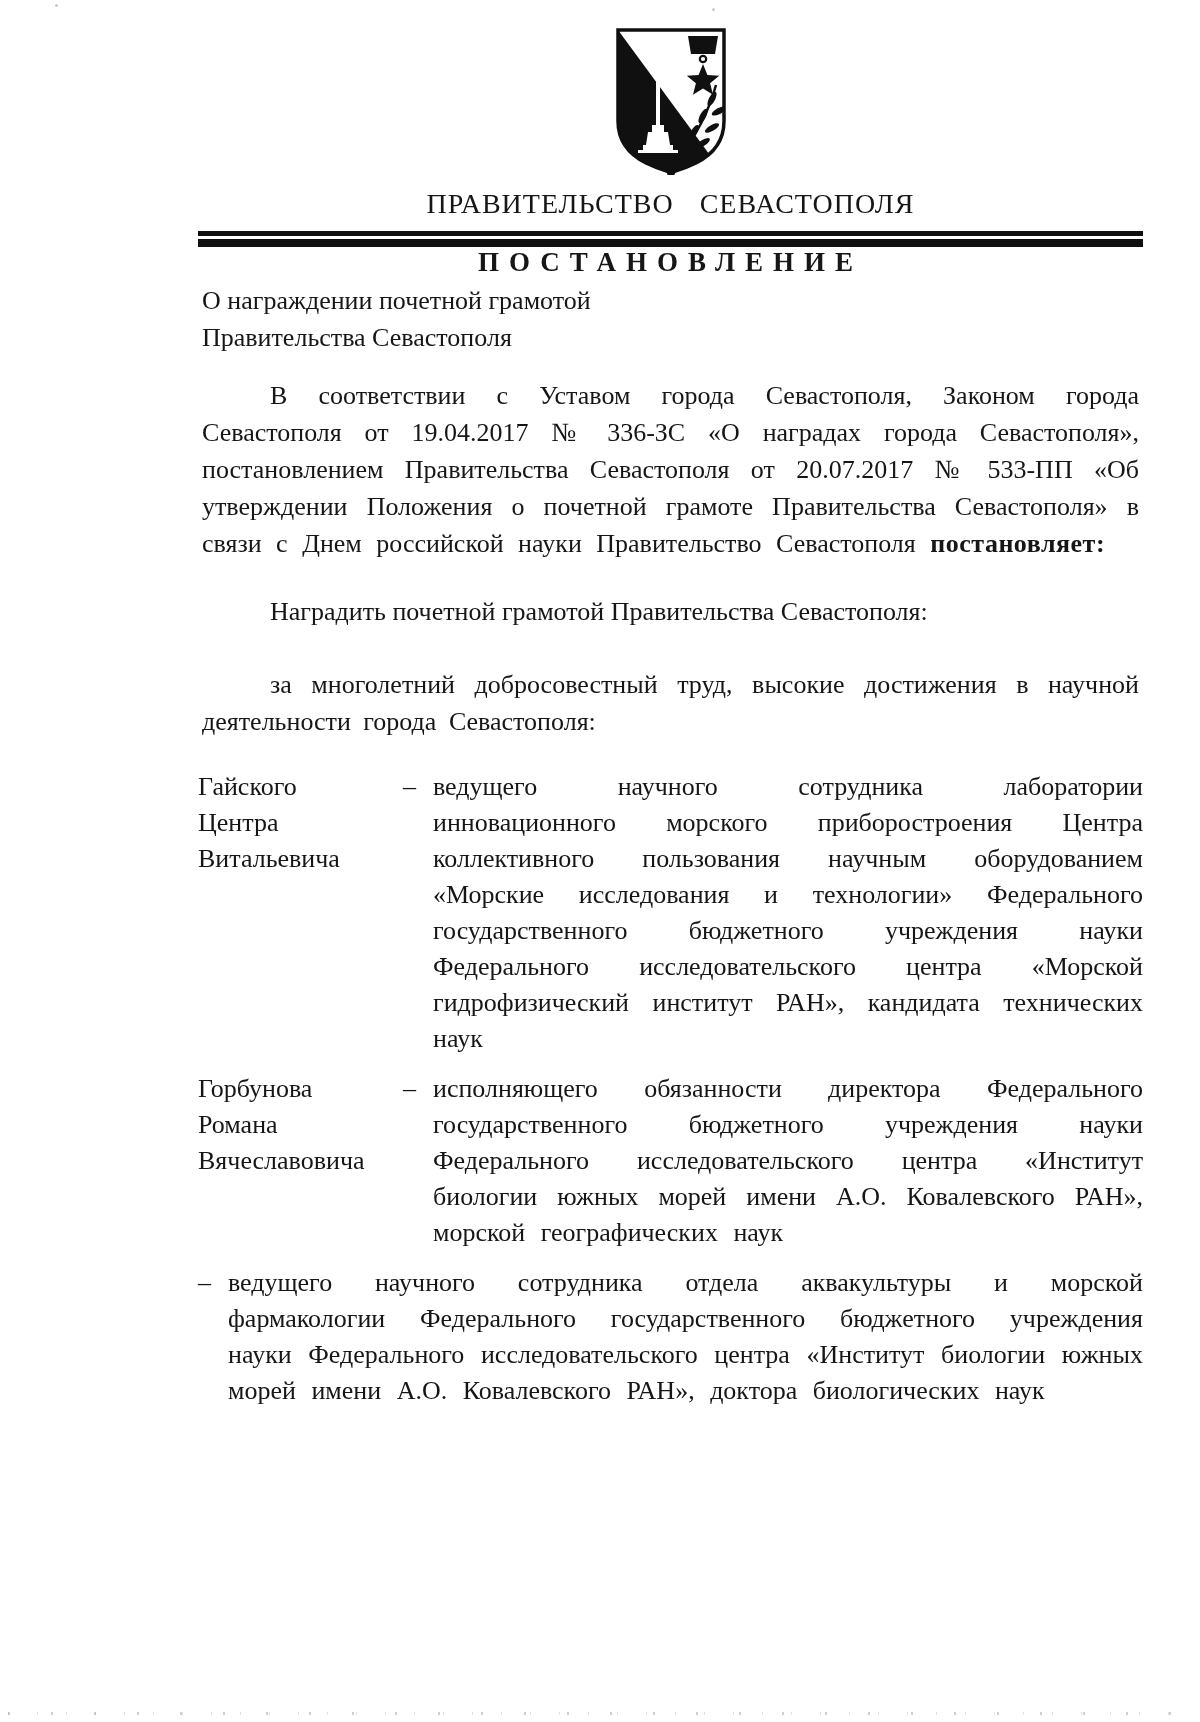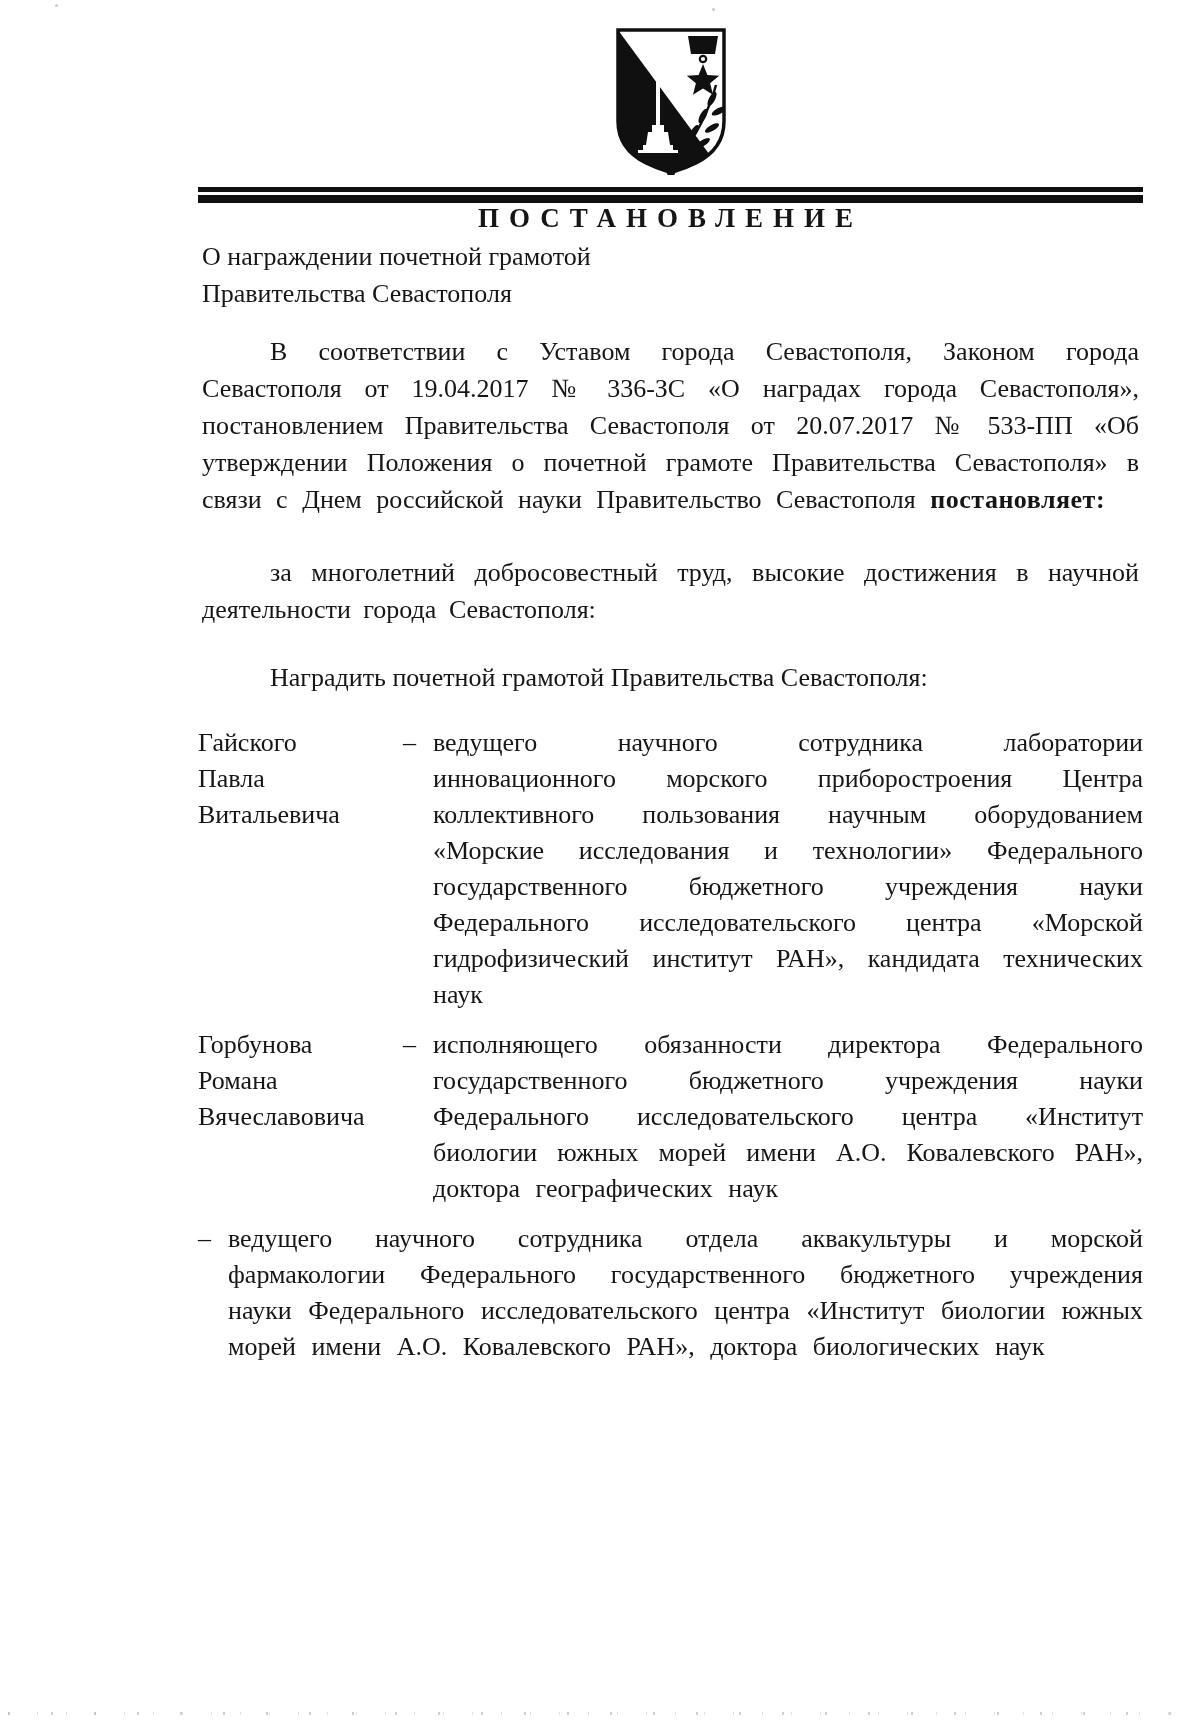--- a/index.html
+++ b/index.html
@@ -147,54 +147,55 @@
 
         <g class="ink">
           <path d="M76,11 L106,11 L103,29 L79,29 Z"></path>
           <circle cx="91" cy="34" r="3.2" fill="none" stroke="#101010" stroke-width="2.2"></circle>
           <polygon points="91,39 95.4,49.9 107.2,50.7 98.1,58.3 101,69.8 91,63.5 81,69.8 83.9,58.3 74.8,50.7 86.6,49.9"></polygon>
         </g>
       </g>
     </svg>
   </div>
 
+  <div class="org-name">ПРАВИТЕЛЬСТВО СЕВАСТОПОЛЯ</div>
 
   <div class="header-rule">
     <div class="bar-thin"></div>
     <div class="bar-gap"></div>
     <div class="bar-thick"></div>
   </div>
 
   <div class="doc-type">ПОСТАНОВЛЕНИЕ</div>
 
   <div class="subject body-par">О награждении почетной грамотой
 Правительства Севастополя</div>
 
   <p class="body-par preamble"><span>В соответствии с Уставом города Севастополя, Законом города Севастополя от 19.04.2017 № 336-ЗС «О наградах города Севастополя», постановлением Правительства Севастополя от&nbsp;20.07.2017&nbsp;№&nbsp;533-ПП «Об утверждении Положения о почетной грамоте Правительства Севастополя» в связи с Днем российской науки Правительство Севастополя </span><b>постановляет:</b></p>
 
+  <p class="body-par award-intro">Наградить почетной грамотой Правительства Севастополя:</p>
+
   <p class="body-par award-reason">за многолетний добросовестный труд, высокие достижения в научной деятельности города Севастополя:</p>
-
-  <p class="body-par award-intro">Наградить почетной грамотой Правительства Севастополя:</p>
 
   <div class="awardees">
 
     <div class="awardee-row">
       <div class="name-cell">Гайского
-Павла
+Центра
 Витальевича</div>
       <div class="dash-cell">–</div>
       <div class="desc-cell">ведущего научного сотрудника лаборатории инновационного морского приборостроения Центра коллективного пользования научным оборудованием «Морские исследования и&nbsp;технологии» Федерального государственного бюджетного учреждения науки Федерального исследовательского центра «Морской гидрофизический институт РАН», кандидата технических наук</div>
     </div>
 
     <div class="awardee-row">
       <div class="name-cell">Горбунова
 Романа
 Вячеславовича</div>
       <div class="dash-cell">–</div>
-      <div class="desc-cell">исполняющего обязанности директора Федерального государственного бюджетного учреждения науки Федерального исследовательского центра «Институт биологии южных морей имени А.О. Ковалевского РАН», доктора географических наук</div>
+      <div class="desc-cell">исполняющего обязанности директора Федерального государственного бюджетного учреждения науки Федерального исследовательского центра «Институт биологии южных морей имени А.О. Ковалевского РАН», морской географических наук</div>
     </div>
 
     <div class="awardee-row">
       <div class="dash-cell">–</div>
       <div class="desc-cell">ведущего научного сотрудника отдела аквакультуры и&nbsp;морской фармакологии Федерального государственного бюджетного учреждения науки Федерального исследовательского центра «Институт биологии южных морей имени А.О. Ковалевского РАН», доктора биологических наук</div>
     </div>
 
   </div>
 </div>
 

